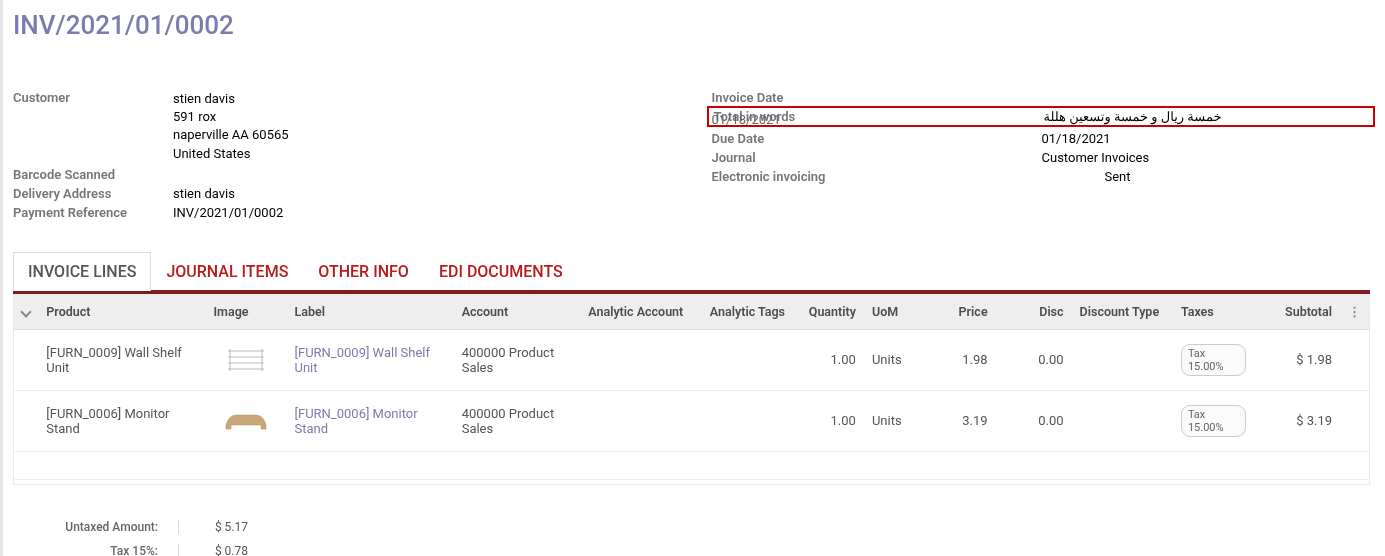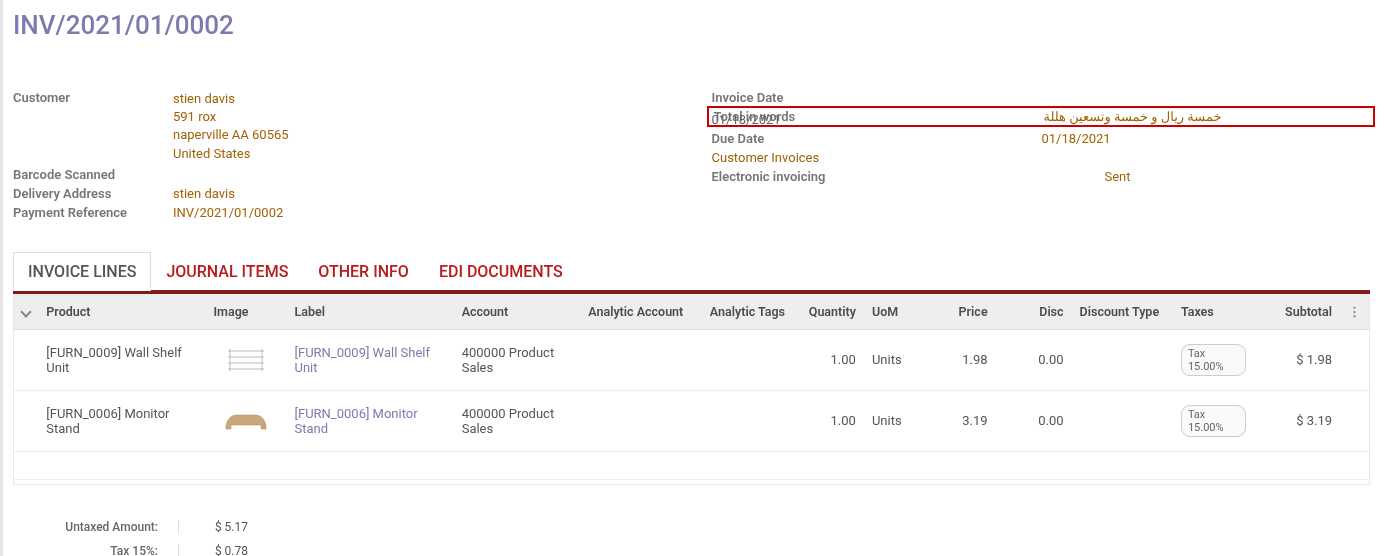--- a/index.html
+++ b/index.html
@@ -34,21 +34,21 @@
   padding: 2px 0;
   font-size: 13px;
 }
 .field-label {
   width: 160px;
   font-weight: 600;
   color: #767676;
   flex-shrink: 0;
 }
 .field-value {
-  color: #a16207;
+  color: #000000;
 }
 .field-value.stacked div {
   line-height: 1.4;
 }
 .right-col {
   position: relative;
 }
 .highlight-box {
   border: 2px solid #cc0000;
   padding: 1px 5px;
@@ -207,20 +207,21 @@
         <div class="field-label" style="width:330px"></div>
       </div>
       <div class="field-row" style="margin-top:-20px">
         <div class="field-value" style="width:330px;color:#666">01/18/2021</div>
       </div>
       <div class="field-row">
         <div class="field-label" style="width:330px">Due Date</div>
         <div class="field-value">01/18/2021</div>
       </div>
       <div class="field-row">
+        <div class="field-label" style="width:330px">Journal</div>
         <div class="field-value">Customer Invoices</div>
       </div>
       <div class="field-row">
         <div class="field-label" style="width:393px">Electronic invoicing</div>
         <div class="field-value">Sent</div>
       </div>
     </div>
   </div>
 
   <div class="tabs">

